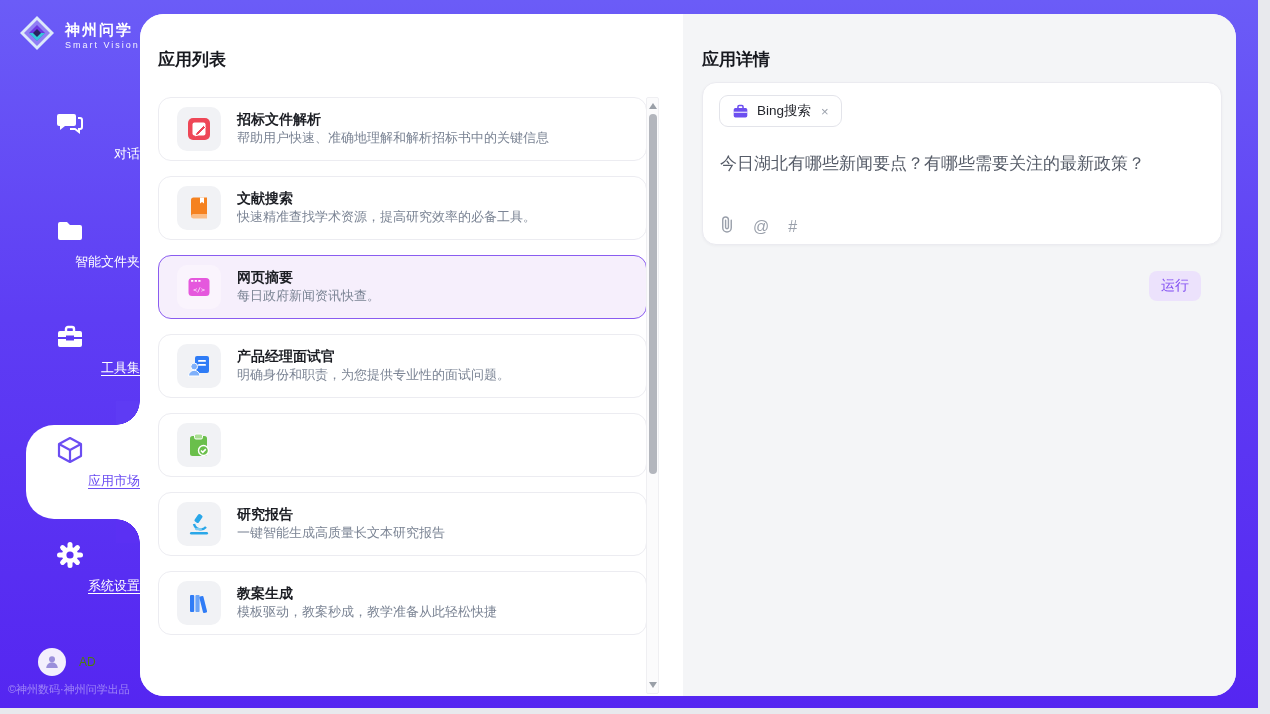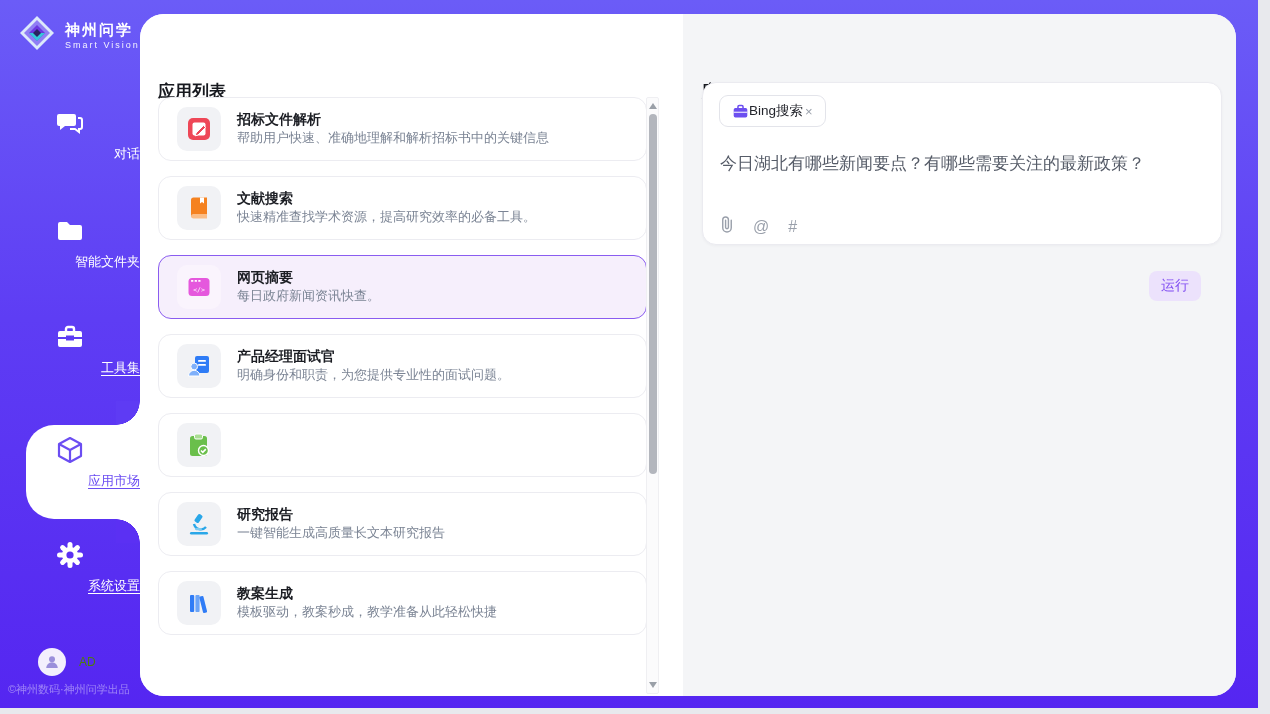--- a/index.html
+++ b/index.html
@@ -31,21 +31,21 @@
   .user-row { position:absolute; left:38px; top:648px; display:flex; align-items:center; gap:13px; cursor:pointer; }
   .avatar { width:28px; height:28px; border-radius:50%; background:#f3effd; display:flex; align-items:center; justify-content:center; }
   .user-initials { font-size:12px; color:#4d7c0f; }
   .copyright { position:absolute; left:8px; top:682px; font-size:11px; color:rgba(255,255,255,.42); white-space:nowrap; }
 
   
   .content { position:absolute; left:140px; top:14px; width:1096px; height:682px; border-radius:24px; overflow:hidden; background:#fff; }
   .list-panel { position:absolute; left:0; top:0; width:543px; height:682px; background:#fff; }
   .detail-panel { position:absolute; left:543px; top:0; width:553px; height:682px; background:#f4f5f7; }
 
-  .panel-title { font-size:17px; font-weight:bold; color:#17191f;margin-top:32px; }
+  .panel-title { font-size:17px; font-weight:bold; color:#17191f; }
   .list-title { position:absolute; left:18px; top:34px; }
   .detail-title { position:absolute; left:19px; top:34px; }
 
   
   .cards { position:absolute; left:18px; top:83px; width:489px; display:flex; flex-direction:column; gap:15px; }
   .card { position:relative; height:64px; background:#fff; border:1px solid #ececf1; border-radius:13px; display:flex; align-items:center; padding:0 14px 0 18px; gap:16px; cursor:pointer; }
   .card.selected { background:#f6effc; border:1px solid #8a5cf0; }
   .app-ic { width:44px; height:44px; border-radius:10px; background:#f1f2f5; display:flex; align-items:center; justify-content:center; flex:none; }
   .card.selected .app-ic { background:#faf4fd; }
   .card-txt { display:flex; flex-direction:column; min-width:0; }
@@ -54,21 +54,21 @@
 
   
   .sbar { position:absolute; left:506px; top:83px; width:13px; height:597px; background:#fbfbfc; border:1px solid #efeff2; border-radius:2px; cursor:pointer; }
   .sarrow { position:absolute; left:2px; width:0; height:0; border-left:4px solid transparent; border-right:4px solid transparent; }
   .sarrow.up { top:5px; border-bottom:6px solid #9aa0a8; }
   .sarrow.down { bottom:5px; border-top:6px solid #9aa0a8; }
   .sthumb { position:absolute; left:1.5px; top:16px; width:8px; height:360px; background:#b3b6bd; border-radius:5px; }
 
   
   .detail-card { position:absolute; left:19px; top:68px; width:520px; height:163px; background:#fff; border:1px solid #ebebf0; border-radius:14px; box-shadow:0 1px 3px rgba(30,30,60,.04); }
-  .tool-tag { position:absolute; left:16px; top:12px; height:32px; display:inline-flex; align-items:center; padding:0 10px 0 12px; background:#fff; border:1px solid #e3e4ea; border-radius:9px; }
+  .tool-tag { position:absolute; left:16px; top:12px; height:32px; display:inline-flex; align-items:center; gap:8px; padding:0 10px 0 12px; background:#fff; border:1px solid #e3e4ea; border-radius:9px; }
   .tool-tag-label { font-size:13.5px; color:#23252c; }
   .tag-close { font-size:13px; color:#9aa0ab; cursor:pointer; padding:0 2px; }
   .query { position:absolute; left:17px; top:68px; width:480px; font-size:17px; color:#565c68; line-height:1.5; cursor:text; }
   .tool-row { position:absolute; left:17px; top:133px; display:flex; align-items:center; gap:19px; color:#9aa0ab; }
   .tool-row .tchar { font-size:16px; cursor:pointer; }
   .run-btn { position:absolute; left:466px; top:257px; width:52px; height:30px; background:#ece2fc; color:#8350f2; font-size:14px; border:none; border-radius:8px; cursor:pointer; }
 
   
 </style>
 </head>

